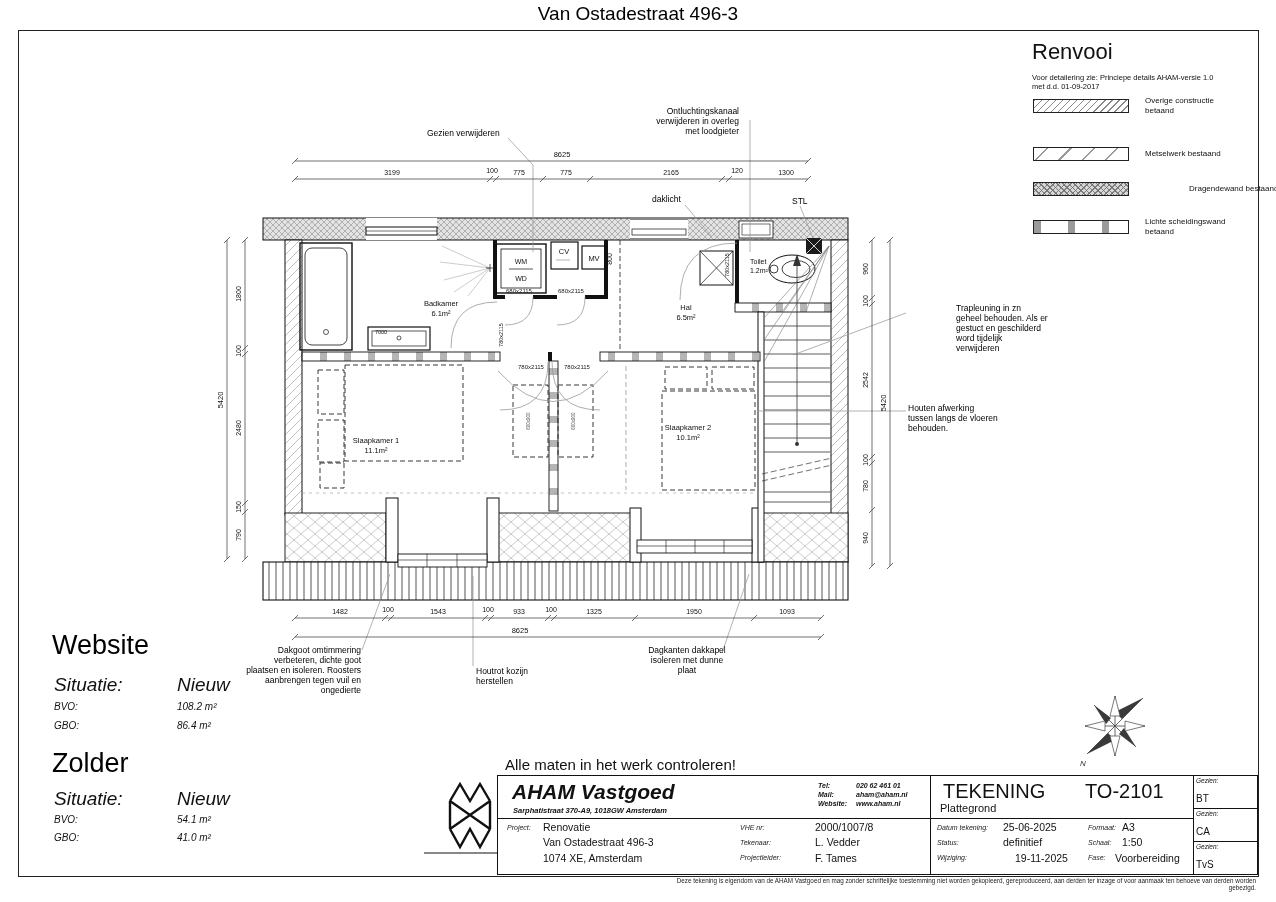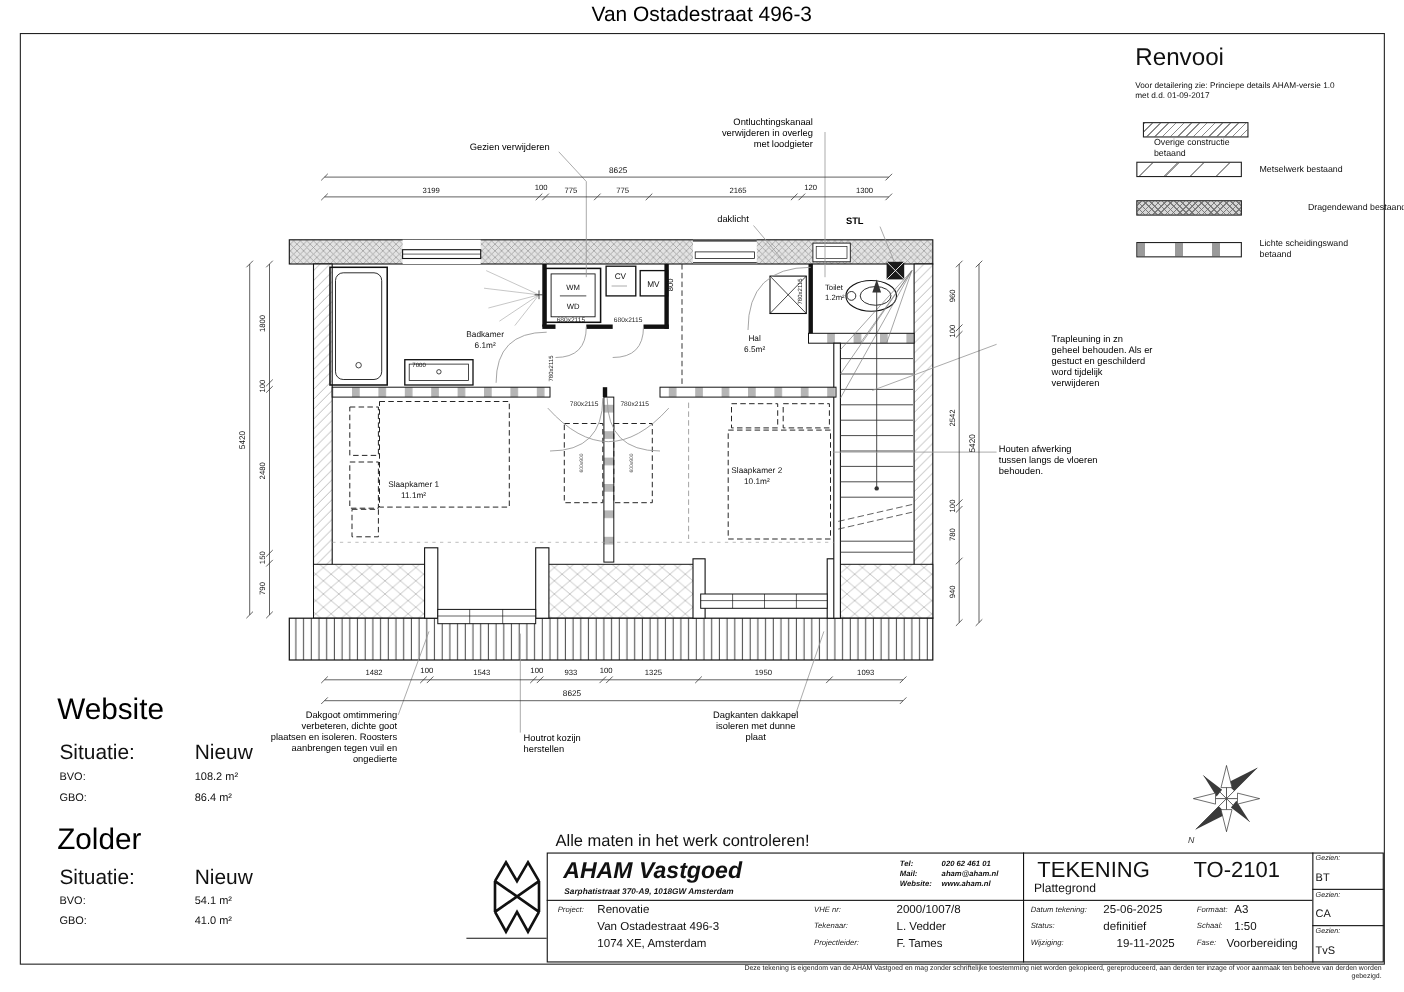--- a/index.html
+++ b/index.html
@@ -16,21 +16,21 @@
   .lg-lab{margin-left:16px;font-size:8px;line-height:1.2;width:92px;}
   .sw-1{background:repeating-linear-gradient(-45deg,#fff 0 4px,#8a8a8a 4px 5px);}
   .sw-2{background:repeating-linear-gradient(-45deg,#fff 0 15px,#9a9a9a 15px 16.5px);}
   .sw-3{background-color:#d7d7d7;background-image:repeating-linear-gradient(-45deg,rgba(110,110,110,.85) 0 1px,transparent 1px 4px),repeating-linear-gradient(45deg,rgba(110,110,110,.85) 0 1px,transparent 1px 4px);}
   .sw-4{background:repeating-linear-gradient(90deg,#9a9a9a 0 7px,#fff 7px 34px);}
   
   .ann{font-size:8.5px;line-height:1.18;color:#000;}
   .ar{text-align:right;} .ac{text-align:center;}
   
   .tot-title{font-size:27px;color:#000;}
-  .tot-row{font-size:19px;} .tot-row .val{position:absolute;left:123px;top:0;}
+  .tot-row{font-size:19px;font-style:italic;} .tot-row .val{position:absolute;left:123px;top:0;}
   .tot-sm{font-size:10px;} 
   
   .tb-line{background:#111;}
   .tb-lab{font-size:7px;font-style:italic;color:#222;}
   .tb-val{font-size:10.5px;}
   .check-note{font-size:15px;}
   .company{font-size:21px;font-weight:bold;font-style:italic;}
   .caddr{font-size:7.5px;font-style:italic;font-weight:bold;}
   .contact{font-size:7px;font-style:italic;font-weight:bold;}
   .tek-big{font-size:20px;}
@@ -285,41 +285,41 @@
     <path d="M2,22 L42,50 M42,22 L2,50 M2,22 V50 M42,22 V50"></path>
   </g>
   <line x1="424" y1="853" x2="497" y2="853" stroke="#111" stroke-width="1"></line>
 </svg>
 
 <div class="abs lg-title">Renvooi</div>
 <div class="abs lg-note">
   <div>Voor detailering zie: Princiepe details AHAM-versie 1.0</div>
   <div>met d.d. 01-09-2017</div>
 </div>
-<div class="abs lg-item" style="left:1033px;top:111px;flex-direction:column;">
+<div class="abs lg-item" style="left:1033px;top:96px;">
   <div class="lg-sw sw-1"></div>
   <div class="lg-lab">Overige constructie betaand</div>
 </div>
 <div class="abs lg-item" style="left:1033px;top:147px;">
   <div class="lg-sw sw-2"></div>
   <div class="lg-lab">Metselwerk bestaand</div>
 </div>
 <div class="abs lg-item" style="left:1033px;top:182px;gap:44px;">
   <div class="lg-sw sw-3"></div>
   <div class="lg-lab">Dragendewand bestaand</div>
 </div>
 <div class="abs lg-item" style="left:1033px;top:217px;">
   <div class="lg-sw sw-4"></div>
   <div class="lg-lab">Lichte scheidingswand betaand</div>
 </div>
 
 <div class="abs ann" style="left:427px;top:128px;width:92px;">Gezien verwijderen</div>
 <div class="abs ann ar" style="left:653px;top:106px;width:86px;">Ontluchtingskanaal verwijderen in overleg met loodgieter</div>
 <div class="abs ann" style="left:652px;top:194px;">daklicht</div>
-<div class="abs ann" style="left:769px;top:196px;font-weight:bold;">STL</div>
+<div class="abs ann" style="left:792px;top:196px;">STL</div>
 <div class="abs ann" style="left:908px;top:303px;width:92px;margin-left:48px;">Trapleuning in zn geheel behouden. Als er gestuct en geschilderd word tijdelijk verwijderen</div>
 <div class="abs ann" style="left:908px;top:403px;width:92px;">Houten afwerking tussen langs de vloeren behouden.</div>
 <div class="abs ann ar" style="left:243px;top:645px;width:118px;">Dakgoot omtimmering verbeteren, dichte goot plaatsen en isoleren. Roosters aanbrengen tegen vuil en ongedierte</div>
 <div class="abs ann" style="left:476px;top:666px;width:72px;">Houtrot kozijn herstellen</div>
 <div class="abs ann ac" style="left:645px;top:645px;width:84px;">Dagkanten dakkapel isoleren met dunne plaat</div>
 
 <div class="abs tot-title" style="left:52px;top:630px;">Website</div>
 <div class="abs tot-row" style="left:54px;top:674px;width:260px;">
   <span>Situatie:</span>
   <span class="val">Nieuw</span>

